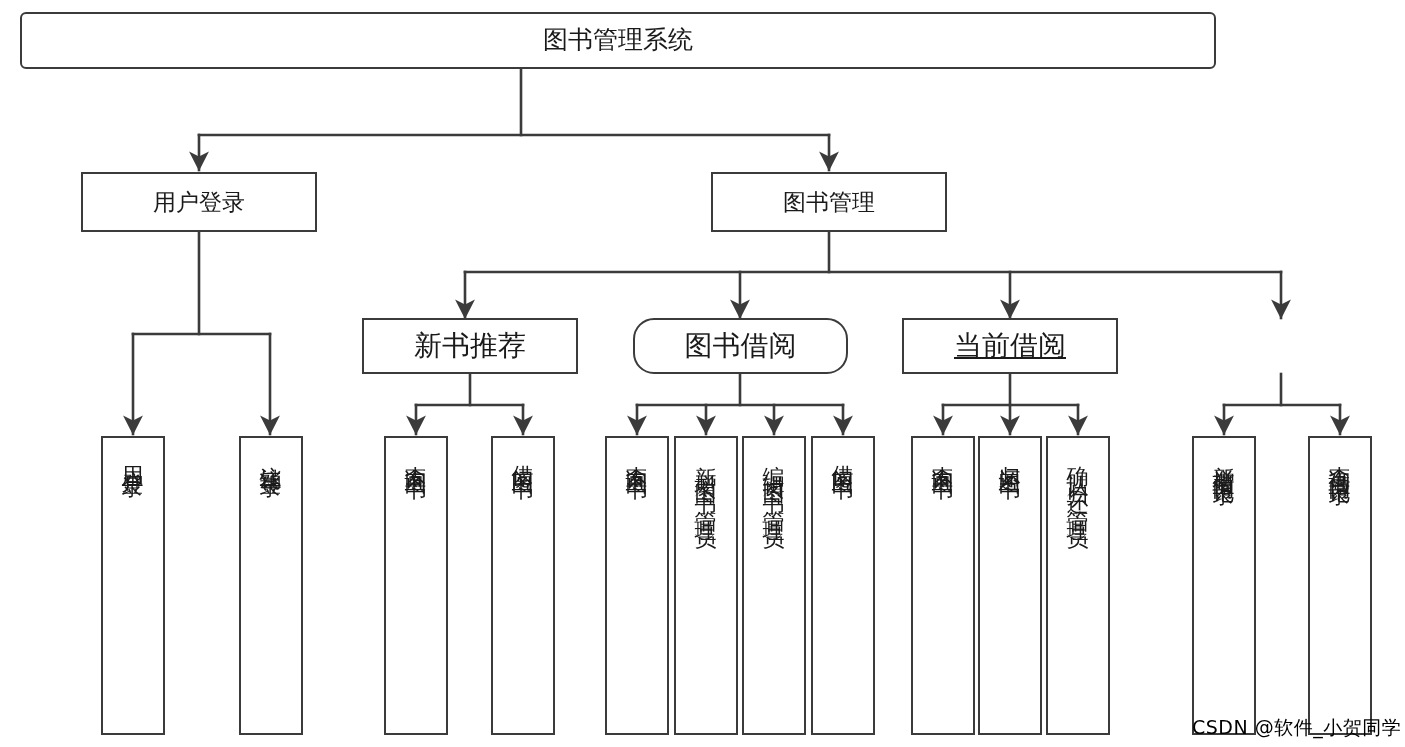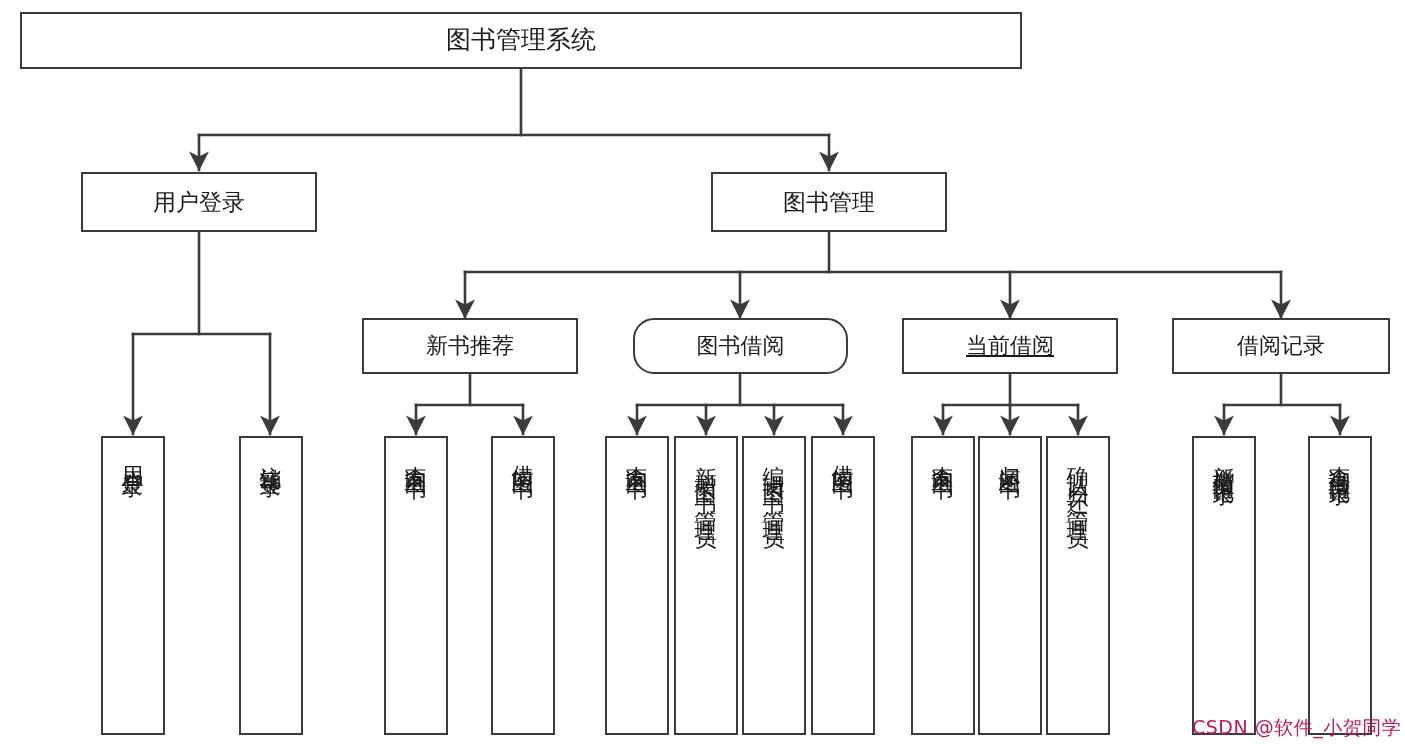--- a/index.html
+++ b/index.html
@@ -38,42 +38,42 @@
     white-space:nowrap;
     line-height:1.22;
   }
   .node.root{
     font-size:25px;
   }
   .node.lvl2{
     font-size:23px;
   }
   .node.lvl3{
-    font-size:22px;
+    font-size:28px;
   }
   
   .node.leaf{
     align-items:flex-start;
     justify-content:center;
     font-size:22px;
     padding-top:10px;
   }
   .node.leaf .lbl{
     writing-mode:vertical-rl;
     text-orientation:upright;
     letter-spacing:4px;
     line-height:1.05;
     white-space:nowrap;
     text-align:left;
   }
   .node.leaf.mid .lbl{ letter-spacing:9px; }
   .watermark{
     position:absolute;
     font-size:19px;
-    color:#be185d;
+    color:#000000;
     letter-spacing:0.5px;
     white-space:nowrap;
     z-index:5;
     font-family:"DejaVu Sans","Liberation Sans",sans-serif;
   }
 </style>
 </head>
 <body>
 
 <div id="canvas">
@@ -121,43 +121,40 @@
       <path d="M 1010 405 L 1010 434" marker-end="url(#arrow)"></path>
       <path d="M 1078 405 L 1078 434" marker-end="url(#arrow)"></path>
 
       <path d="M 1281 374 L 1281 405"></path>
       <path d="M 1224 405 L 1340 405"></path>
       <path d="M 1224 405 L 1224 434" marker-end="url(#arrow)"></path>
       <path d="M 1340 405 L 1340 434" marker-end="url(#arrow)"></path>
     </g>
   </svg>
 
-  <div class="node root" style="left:20px; top:12px; width:1002px; height:57px;">
+  <div class="node root" style="left:20px; top:12px; width:1196px; height:57px;border-radius:6px;">
     <span class="lbl">图书管理系统</span>
   </div>
 
   <div class="node lvl2" style="left:81px; top:172px; width:236px; height:60px;">
     <span class="lbl">用户登录</span>
   </div>
   <div class="node lvl2" style="left:711px; top:172px; width:236px; height:60px;">
     <span class="lbl">图书管理</span>
   </div>
 
   <div class="node lvl3" style="left:362px; top:318px; width:216px; height:56px;">
     <span class="lbl">新书推荐</span>
   </div>
   <div class="node lvl3" style="left:633px; top:318px; width:215px; height:56px;border-radius:21px;">
     <span class="lbl">图书借阅</span>
   </div>
   <div class="node lvl3" style="left:902px; top:318px; width:216px; height:56px;text-decoration:underline;">
     <span class="lbl">当前借阅</span>
   </div>
-  <div class="node lvl3" style="left:1172px; top:318px; width:218px; height:56px;">
-    <span class="lbl">借阅记录</span>
-  </div>
 
   <div class="node leaf" style="left:101px; top:436px; width:64px; height:299px;">
     <span class="lbl">用户登录</span>
   </div>
   <div class="node leaf" style="left:239px; top:436px; width:64px; height:299px;">
     <span class="lbl">注销登录</span>
   </div>
 
   <div class="node leaf" style="left:384px; top:436px; width:64px; height:299px;">
     <span class="lbl">查询图书</span>

